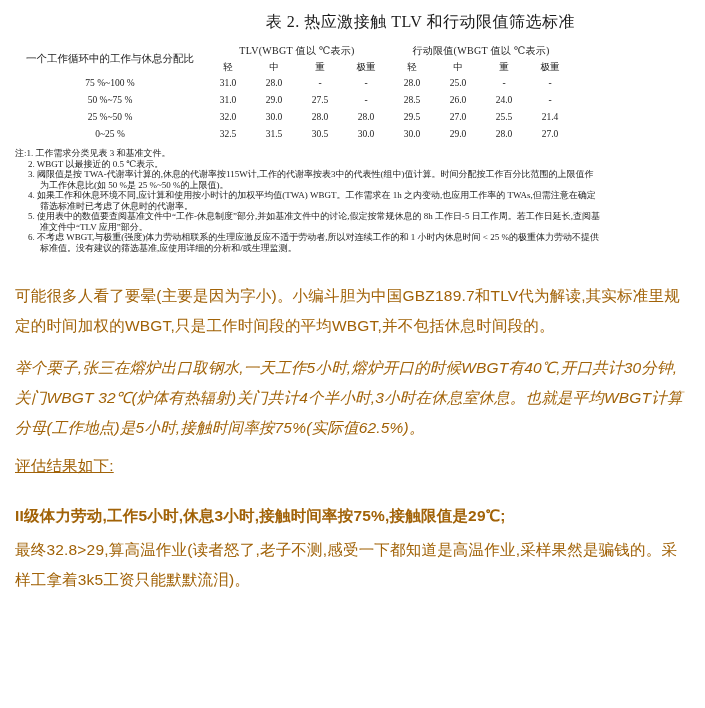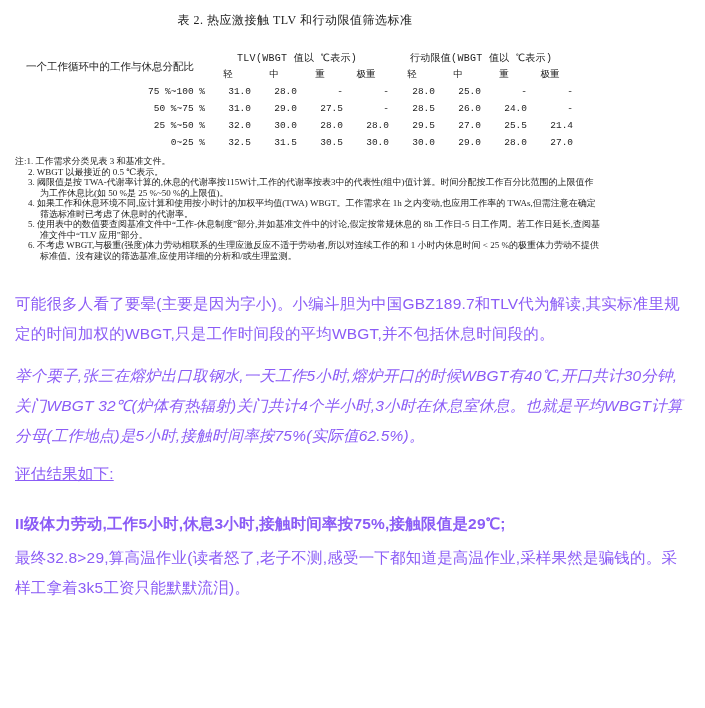--- a/index.html
+++ b/index.html
@@ -6,62 +6,61 @@
   body{width:705px;height:708px;overflow:hidden;font-family:"Liberation Sans",sans-serif;}
 
   
   .table-figure{
     font-family:"Liberation Serif","DejaVu Serif",serif;
     color:#1c1c1c;
     padding:12px 0 0 15px;
   }
   .tbl-title{
     width:560px;
-    text-align:center;
-    font-size:12px;
+    text-align:right;
+    font-size:16px;
     letter-spacing:.5px;
-    margin-bottom:22px;
+    margin-bottom:10px;
     white-space:nowrap;
   }
   table.tlv{
     border-collapse:collapse;
     table-layout:fixed;
     width:558px;
-    font-family:Liberation Mono, monospace;
   }
   table.tlv th, table.tlv td{
     font-weight:normal;
     padding:0;
     text-align:center;
     font-size:9.5px;
     height:16px;
     line-height:16px;
     white-space:nowrap;
   }
   table.tlv .rowhead{font-size:10.5px;}
   table.tlv .group{font-size:10px;letter-spacing:.3px;}
-  table.tlv tbody td{height:17px;line-height:17px;text-align:right;}
+  table.tlv tbody td{height:17px;line-height:17px;}
 
   .notes{
     margin-top:5px;
     width:586px;
     font-size:9px;
     line-height:10.5px;
     color:#1c1c1c;
   }
   .note{margin-left:13px;padding-left:12px;text-indent:-12px;}
   .note.first{margin-left:0;padding-left:25px;text-indent:-25px;}
 
   
   .article{
     margin-top:28px;
     padding:0 13px 0 15px;
     font-size:15.5px;
     line-height:30px;
-    color:#8b5cf6;
+    color:#a16207;
     letter-spacing:.2px;
   }
   .article p{margin:0;}
   .article p.p1{margin-bottom:12px;}
   .article p.p2{margin-bottom:8px;font-style:italic;}
   .article p.p3{margin-bottom:20px;text-decoration:underline;}
   .article p.p4{margin-bottom:8px;}
   .article p.p5{margin-bottom:4px;font-weight:bold;}
   .article p.p6{margin-bottom:15px;}
 </style>

